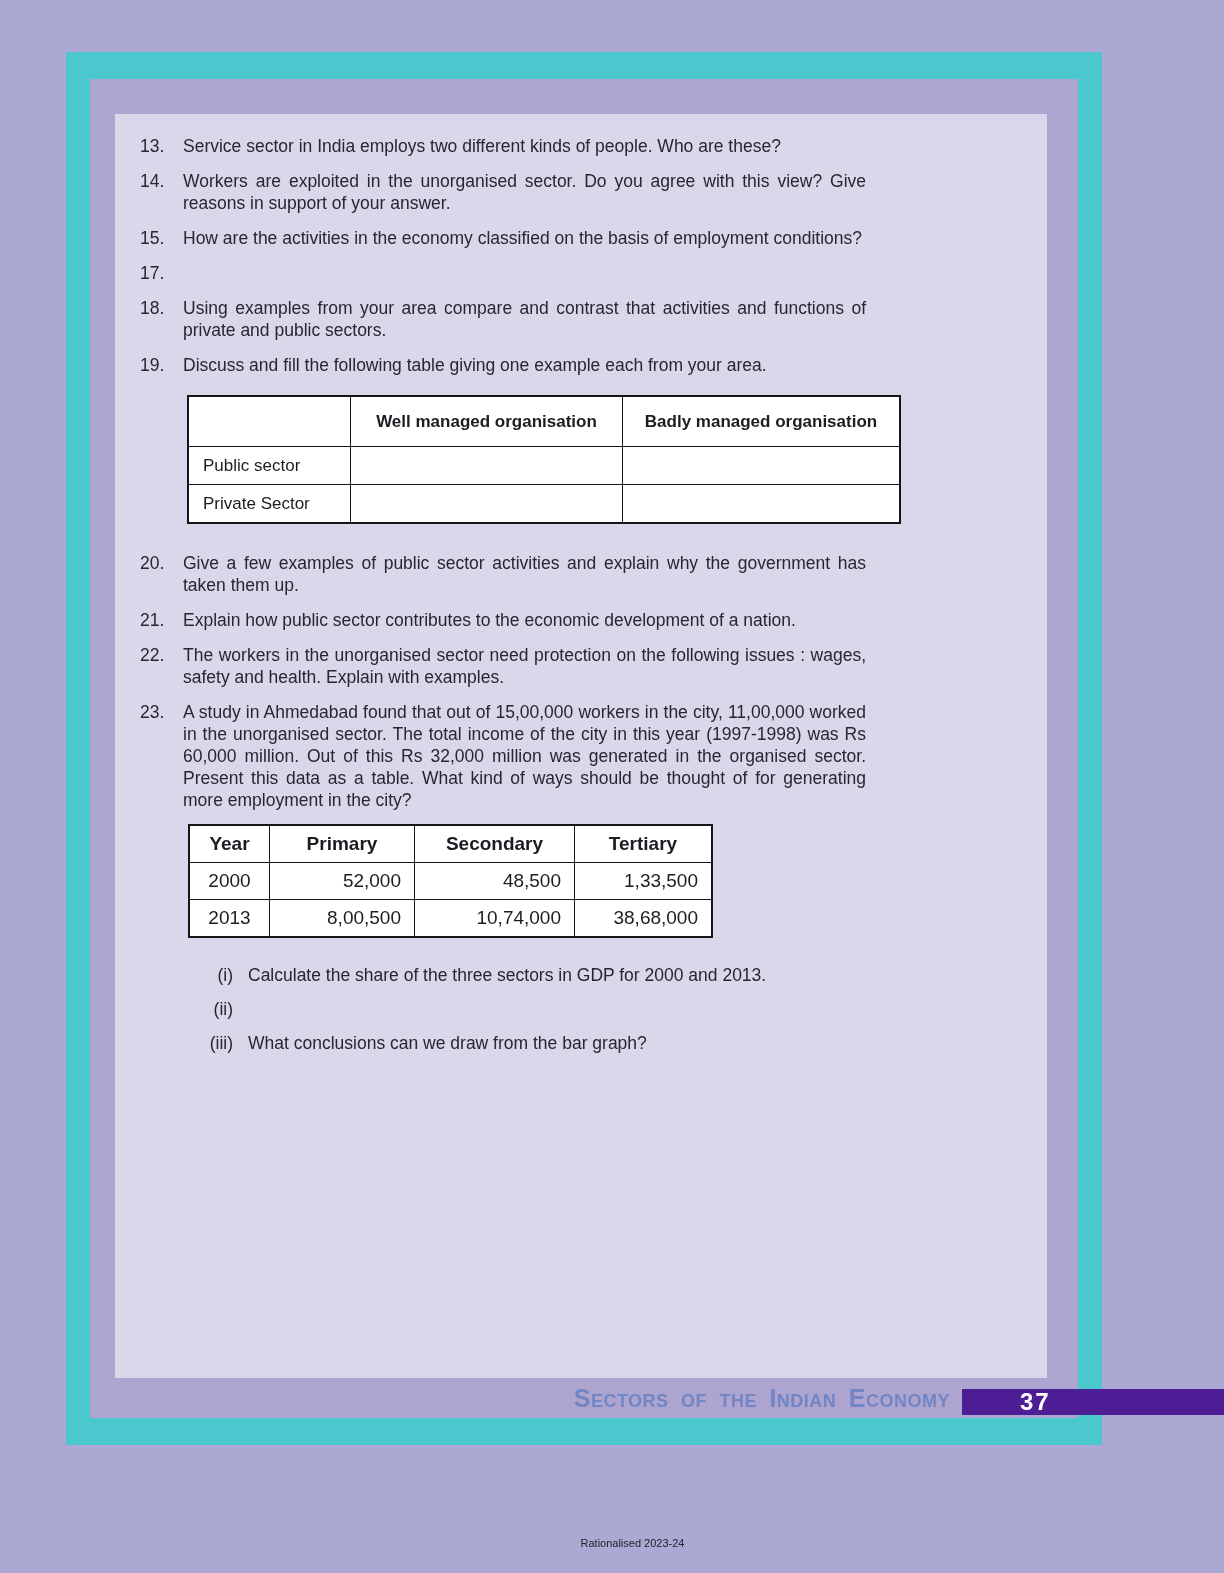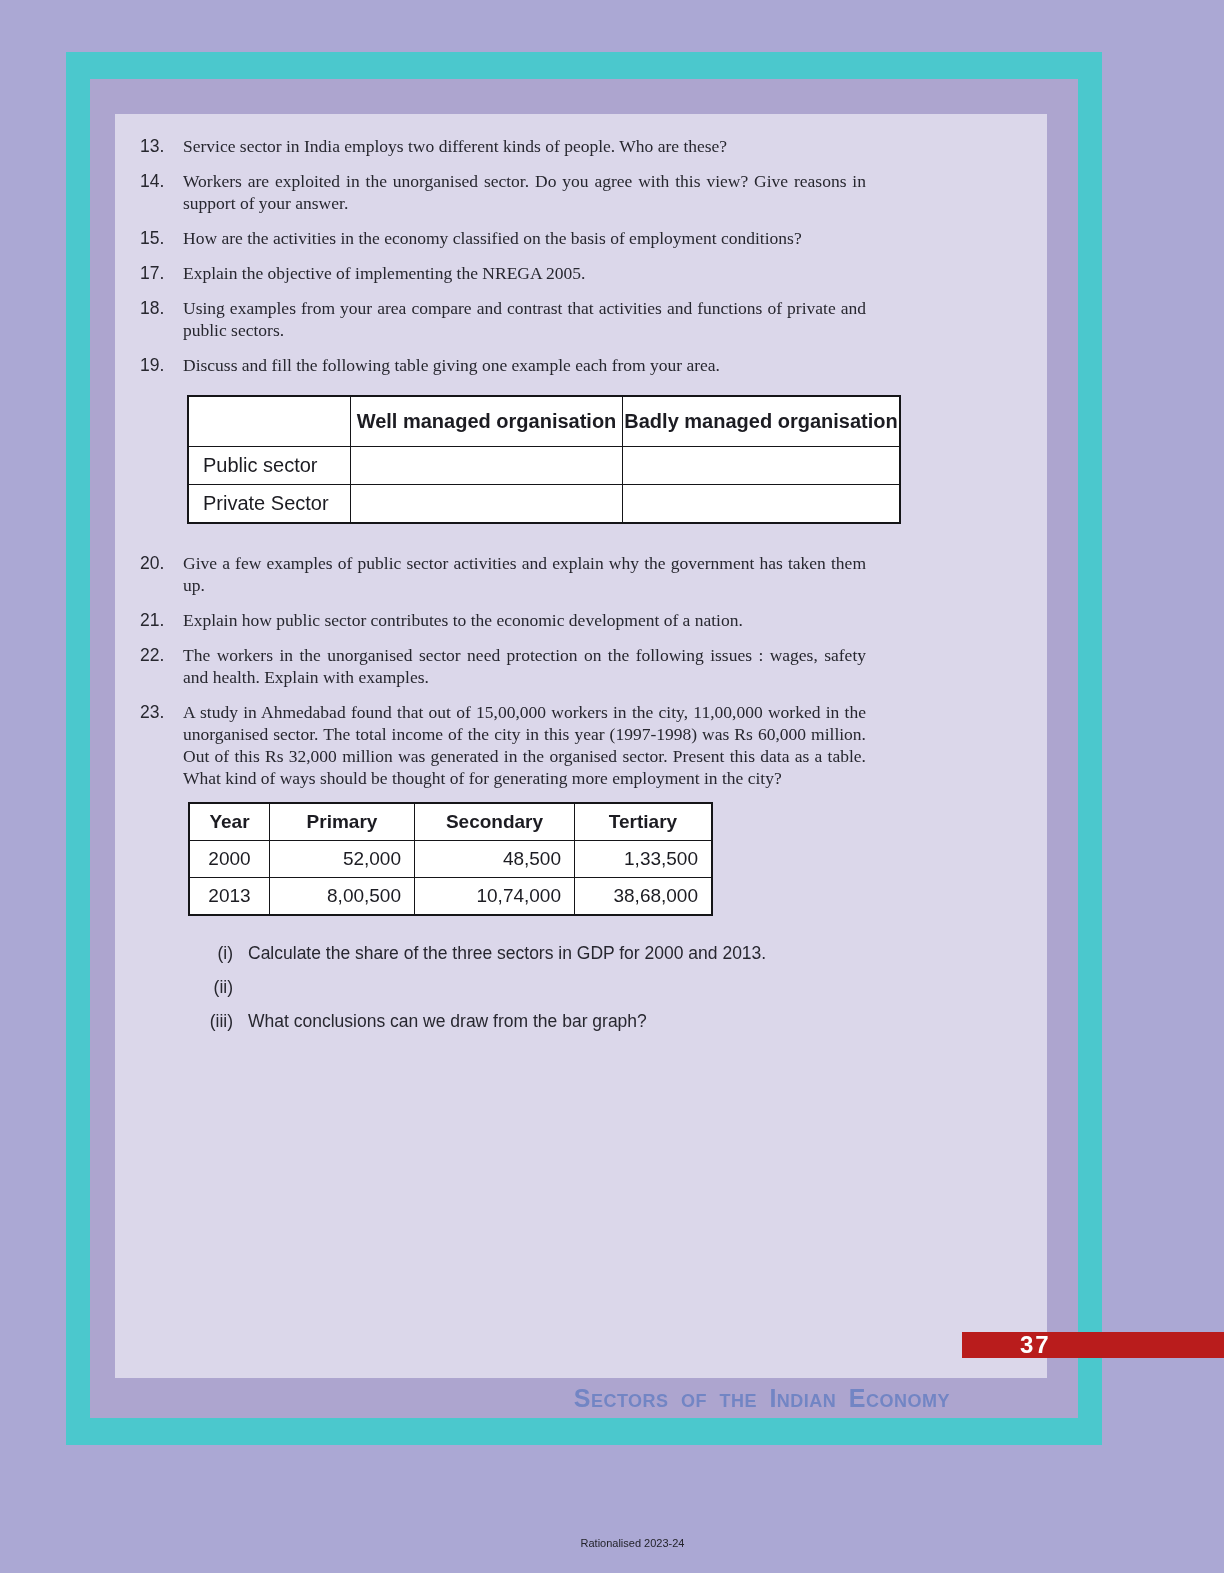--- a/index.html
+++ b/index.html
@@ -9,24 +9,24 @@
     font-family:"Liberation Sans", sans-serif; color:#27272f;padding-left:41px;
   }
   .teal-frame { position:absolute; left:66px; top:52px; width:1036px; height:1393px; background:#4bc8cd; }
   .mid-panel  { position:absolute; left:90px; top:79px; width:988px; height:1339px; background:#ada5cf; }
   .content-panel {
     position:absolute; left:115px; top:114px; width:932px; height:1264px;
     background:#dbd7ea; box-sizing:border-box; padding-top:21px;
   }
   .q { display:flex; margin-bottom:13px; font-size:17.5px; line-height:22px; }
   .q-num { flex:0 0 68px; box-sizing:border-box; padding-left:25px; }
-  .q-text { width:683px; text-align:justify;font-family:Liberation Serif, serif; }
+  .q-text { width:683px; text-align:justify; }
 
   .org-table { border-collapse:collapse; margin:19px 0 28px 72px; border:2.5px solid #151518; }
-  .org-table th, .org-table td { border:1.5px solid #151518; background:#ffffff; font-size:20px; color:#1c1c22; }
+  .org-table th, .org-table td { border:1.5px solid #151518; background:#ffffff; font-size:17px; color:#1c1c22; }
   .org-table th { font-weight:bold; text-align:center; height:47px; }
   .org-table td { height:35px; }
   .org-table .col-label { width:146px; }
   .org-table td.col-label { padding-left:14px; text-align:left; }
   .org-table .col-a { width:269px; }
   .org-table .col-b { width:274px; }
 
   .gdp-table { border-collapse:collapse; margin:11px 0 0 73px; border:2.5px solid #151518; }
   .gdp-table th, .gdp-table td { border:1.5px solid #151518; background:#ffffff; font-size:19px; color:#1c1c22; }
   .gdp-table th { font-weight:bold; height:34px; text-align:center; }
@@ -40,22 +40,22 @@
   .subs { margin-top:26px; }
   .sub { display:flex; margin-bottom:12px; font-size:17.5px; line-height:22px; }
   .sub-num { flex:0 0 118px; text-align:right; margin-right:15px; }
 
   .footer-title {
     position:absolute; left:90px; top:1378px; width:860px; height:40px; line-height:40px;
     text-align:right; font-variant:small-caps; font-weight:bold; font-size:25px;
     letter-spacing:0.5px; word-spacing:5px; color:#7285c4;
   }
   .page-bar {
-    position:absolute; left:962px; top:1332px; width:262px; height:26px;
-    background:#b91c1c; box-sizing:border-box; padding-left:58px;
+    position:absolute; left:962px; top:1389px; width:262px; height:26px;
+    background:#4c1d95; box-sizing:border-box; padding-left:58px;
     color:#ffffff; font-weight:bold; font-size:24px; line-height:26px; letter-spacing:2px;
   }
   .watermark {
     position:absolute; left:0; top:1537px; width:100%;
     text-align:center; font-size:11px; color:#23232b;
   }
 </style>
 </head>
 <body>
 
@@ -72,21 +72,20 @@
     <div class="q">
       <div class="q-num">14.</div>
       <div class="q-text">Workers are exploited in the unorganised sector. Do you agree with this view? Give reasons in support of your answer.</div>
     </div>
     <div class="q">
       <div class="q-num">15.</div>
       <div class="q-text">How are the activities in the economy classified on the basis of employment conditions?</div>
     </div>
     <div class="q">
       <div class="q-num">17.</div>
-      <div class="q-text">Explain the objective of implementing the NREGA 2005.</div>
     </div>
     <div class="q">
       <div class="q-num">18.</div>
       <div class="q-text">Using examples from your area compare and contrast that activities and functions of private and public sectors.</div>
     </div>
     <div class="q">
       <div class="q-num">19.</div>
       <div class="q-text">Discuss and fill the following table giving one example each from your area.</div>
     </div>
 

